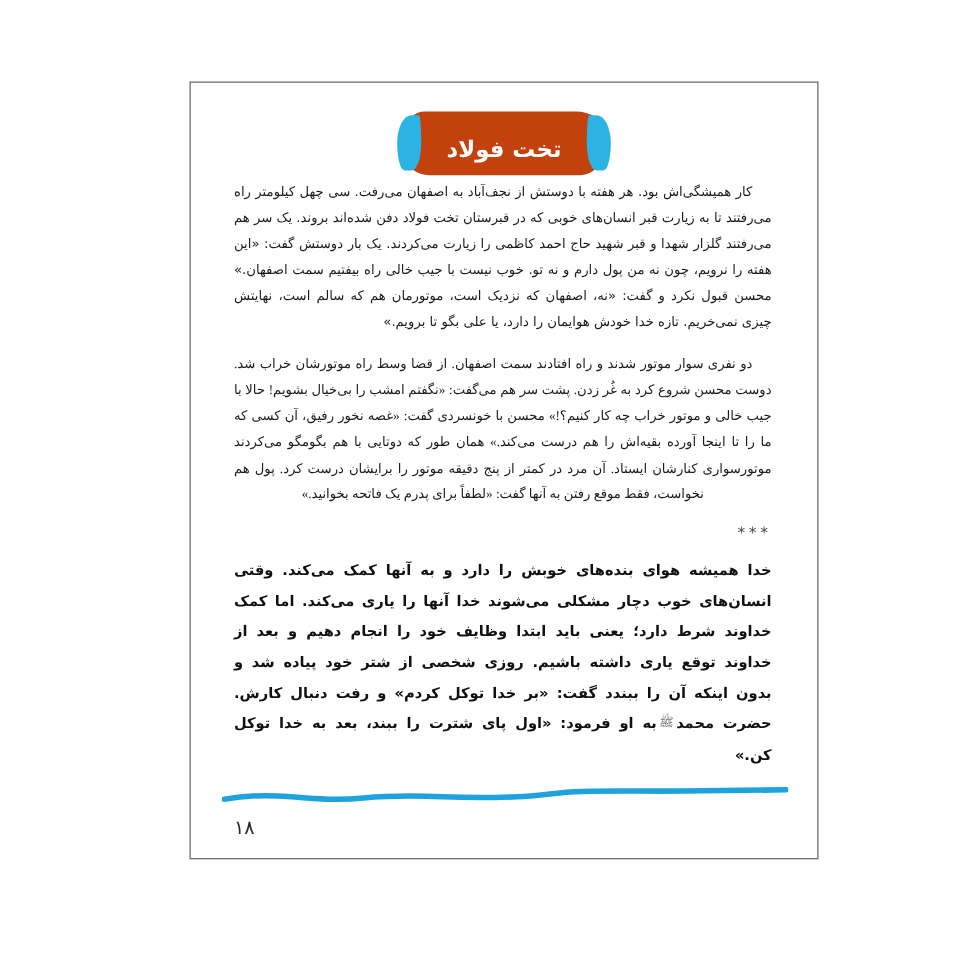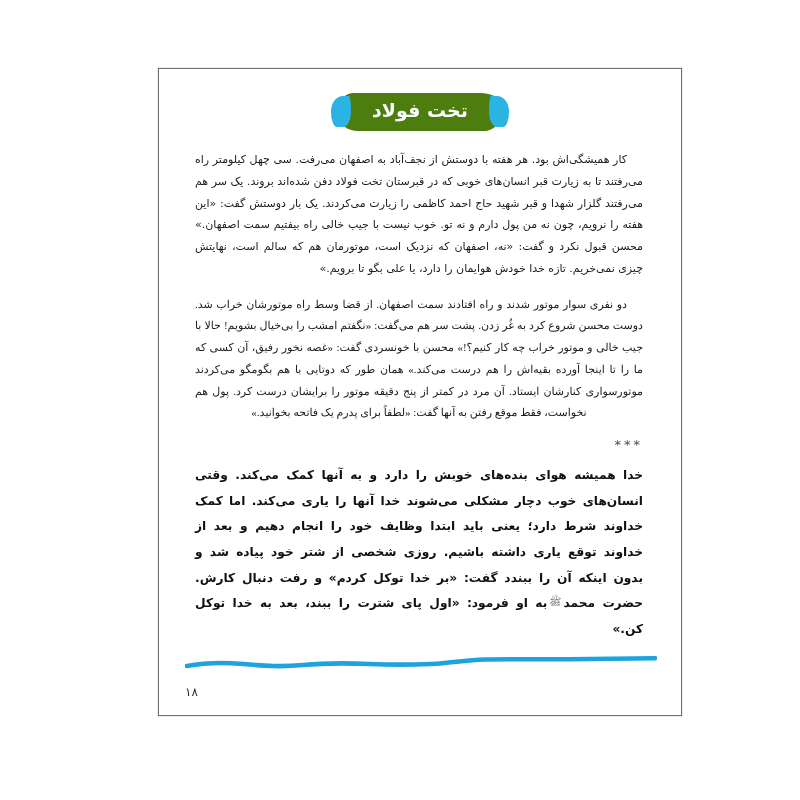--- a/index.html
+++ b/index.html
@@ -40,22 +40,22 @@
     position: absolute;
     left: 0;
     right: 0;
     top: 24px;
     display: flex;
     justify-content: center;
   }
   .banner {
     position: relative;
     display: inline-block;
-    padding: 6px 34px 8px 34px;
-    background: #4d7c0f;
+    padding: 21px 34px 8px 34px;
+    background: #c2410c;
     border-radius: 16px 22px 18px 20px / 16px 14px 20px 16px;
   }
   
   .banner::before,
   .banner::after {
     content: "";
     position: absolute;
     background: #2bb3e3;
     top: 3px;
     bottom: 4px;
@@ -139,23 +139,23 @@
     left: 26px;
     bottom: 42px;
     width: 472px;
     height: 18px;
   }
   .wave svg { display: block; width: 100%; height: 100%; }
 
   
   .page-number {
     position: absolute;
-    left: 26px;
+    left: 36px;
     bottom: 16px;
-    font-size: 12px;
+    font-size: 16px;
     color: #2a2a2a;
     direction: rtl;
   }
 </style>
 </head>
 <body>
 
 <div class="screen">
 
   <div class="page-sheet">

